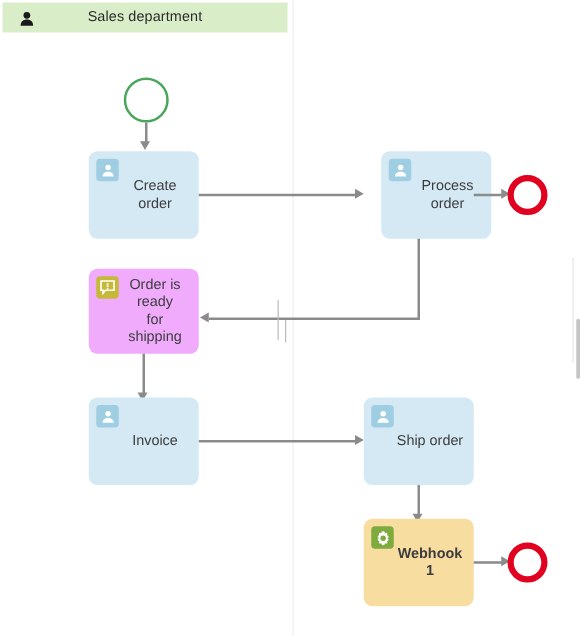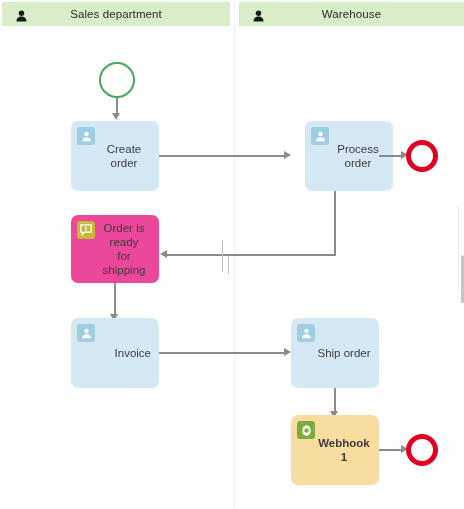--- a/index.html
+++ b/index.html
@@ -43,21 +43,21 @@
     font-size:11.5px;color:#3c3c3c;text-align:center;line-height:14px;
     padding:0 8px;white-space:pre-line;
   }
   .task .badge{
     position:absolute;left:6px;top:6px;
     width:18px;height:18px;border-radius:3px;
     display:flex;align-items:center;justify-content:center;
   }
   .task.blue{background:#d4e9f4;}
   .task.blue .badge{background:#9fcde2;}
-  .task.yellow{background:#ec4899;}
+  .task.yellow{background:#f0abfc;}
   .task.yellow .badge{background:#c6b93a;}
   .task.orange{background:#f8dda1;}
   .task.orange .badge{background:#7eab3e;}
 
   
   .event{position:absolute;border-radius:50%;box-sizing:border-box;}
   .event.start{border:2.5px solid #49a65a;background:#ffffff;}
   .event.end{border:5px solid #e00020;background:#ffffff;}
 
   
@@ -89,29 +89,20 @@
   <div class="lane-header" style="left:2px;width:228px;">
     <span class="person-ic">
       <svg width="11" height="12" viewBox="0 0 11 12">
         <circle cx="5.5" cy="3.2" r="2.7" fill="#1a1a1a"></circle>
         <path d="M0.5 11.5 C0.5 8.2 2.7 6.6 5.5 6.6 C8.3 6.6 10.5 8.2 10.5 11.5 Z" fill="#1a1a1a"></path>
       </svg>
     </span>
     <span class="lane-title">Sales department</span>
   </div>
 
-  <div class="lane-header" style="left:239px;width:225px;">
-    <span class="person-ic">
-      <svg width="11" height="12" viewBox="0 0 11 12">
-        <circle cx="5.5" cy="3.2" r="2.7" fill="#1a1a1a"></circle>
-        <path d="M0.5 11.5 C0.5 8.2 2.7 6.6 5.5 6.6 C8.3 6.6 10.5 8.2 10.5 11.5 Z" fill="#1a1a1a"></path>
-      </svg>
-    </span>
-    <span class="lane-title">Warehouse</span>
-  </div>
 
   <div class="lane-divider" style="left:234px;"></div>
   <div class="edge-line" style="left:458px;top:206px;width:1px;height:84px;"></div>
   <div class="scroll-stub" style="left:461px;top:255px;width:3px;height:48px;"></div>
 
   <div class="event start" style="left:99px;top:62px;width:36px;height:36px;"></div>
 
   <div class="conn-v" style="left:116px;top:98px;height:17px;"></div>
   <div class="arrow down" style="left:112px;top:113px;"></div>
 
@@ -156,21 +147,21 @@
         <rect x="5.4" y="6.3" width="1.3" height="1.2" fill="#ffffff"></rect>
       </svg>
     </span>
     <span class="label">Order is ready
 for shipping</span>
   </div>
 
   <div class="conn-v" style="left:114px;top:283px;height:33px;"></div>
   <div class="arrow down" style="left:110px;top:314px;"></div>
 
-  <div class="task blue" style="left:71px;top:318px;width:88px;height:70px;justify-content:flex-end;">
+  <div class="task blue" style="left:71px;top:318px;width:88px;height:70px;">
     <span class="badge">
       <svg width="11" height="11" viewBox="0 0 11 11">
         <circle cx="5.5" cy="3" r="2.2" fill="#ffffff"></circle>
         <path d="M1 10.2 C1 7.6 3 6.3 5.5 6.3 C8 6.3 10 7.6 10 10.2 Z" fill="#ffffff"></path>
       </svg>
     </span>
     <span class="label">Invoice</span>
   </div>
 
   <div class="conn-h" style="left:159px;top:352px;width:126px;"></div>

